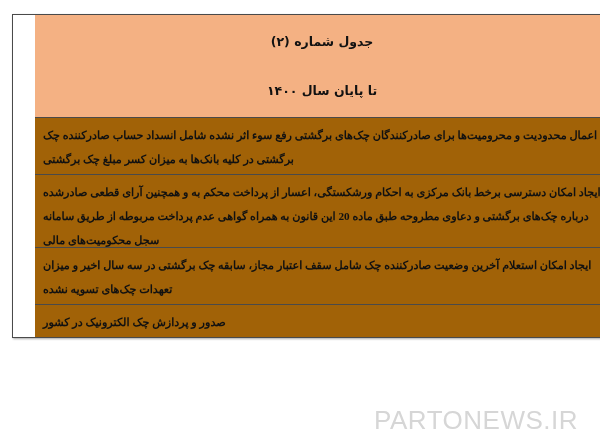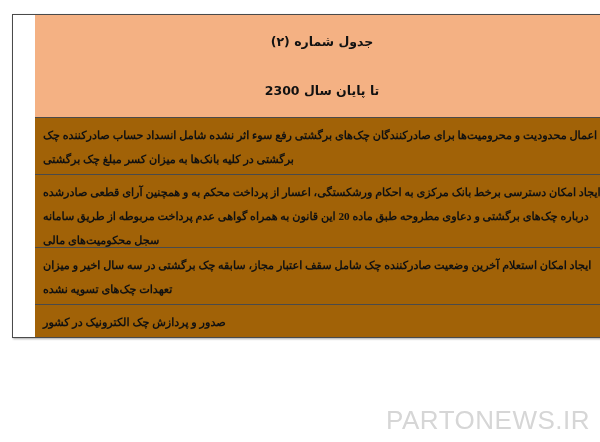--- a/index.html
+++ b/index.html
@@ -17,31 +17,31 @@
     align-items: center; padding: 2px 0; box-sizing: border-box;
   }
   .header div { font-weight: bold; font-size: 12.5px; color: #111; text-align: center; }
   .row {
     border-bottom: 1px solid #4a4a4a; box-sizing: border-box;
     padding: 5px 8px 0 8px; text-align: left; font-weight: bold;
     font-size: 11.2px; line-height: 24px; color: #111; background: #a16207; font-family: Liberation Serif, serif;
   }
   .row:last-child { border-bottom: none; }
   .watermark {
-    position: absolute; right: 10px; top: 405px; font-family: "Liberation Sans", sans-serif;
+    position: absolute; right: 22px; top: 405px; font-family: "Liberation Sans", sans-serif;
     font-size: 26px; color: #d6d6d6; letter-spacing: 0.5px;
   }
 </style>
 </head>
 <body>
 
 <div class="table">
   <div class="header">
     <div>جدول شماره (۲)</div>
-    <div>تا پایان سال 2300</div>
+    <div>تا پایان سال ۱۴۰۰</div>
   </div>
   <div class="row" style="height:57px">اعمال محدودیت و محرومیت‌ها برای صادرکنندگان چک‌های برگشتی رفع سوء اثر نشده شامل انسداد حساب صادرکننده چک برگشتی در کلیه بانک‌ها به میزان کسر مبلغ چک برگشتی</div>
   <div class="row" style="height:73px">ایجاد امکان دسترسی برخط بانک مرکزی به احکام ورشکستگی، اعسار از پرداخت محکم به و همچنین آرای قطعی صادرشده درباره چک‌های برگشتی و دعاوی مطروحه طبق ماده 20 این قانون به همراه گواهی عدم پرداخت مربوطه از طریق سامانه سجل محکومیت‌های مالی</div>
   <div class="row" style="height:57px">ایجاد امکان استعلام آخرین وضعیت صادرکننده چک شامل سقف اعتبار مجاز، سابقه چک برگشتی در سه سال اخیر و میزان تعهدات چک‌های تسویه نشده</div>
   <div class="row" style="height:32px">صدور و پردازش چک الکترونیک در کشور</div>
 </div>
 
 <div class="watermark">PARTONEWS.IR</div>
 
 </body></html>

